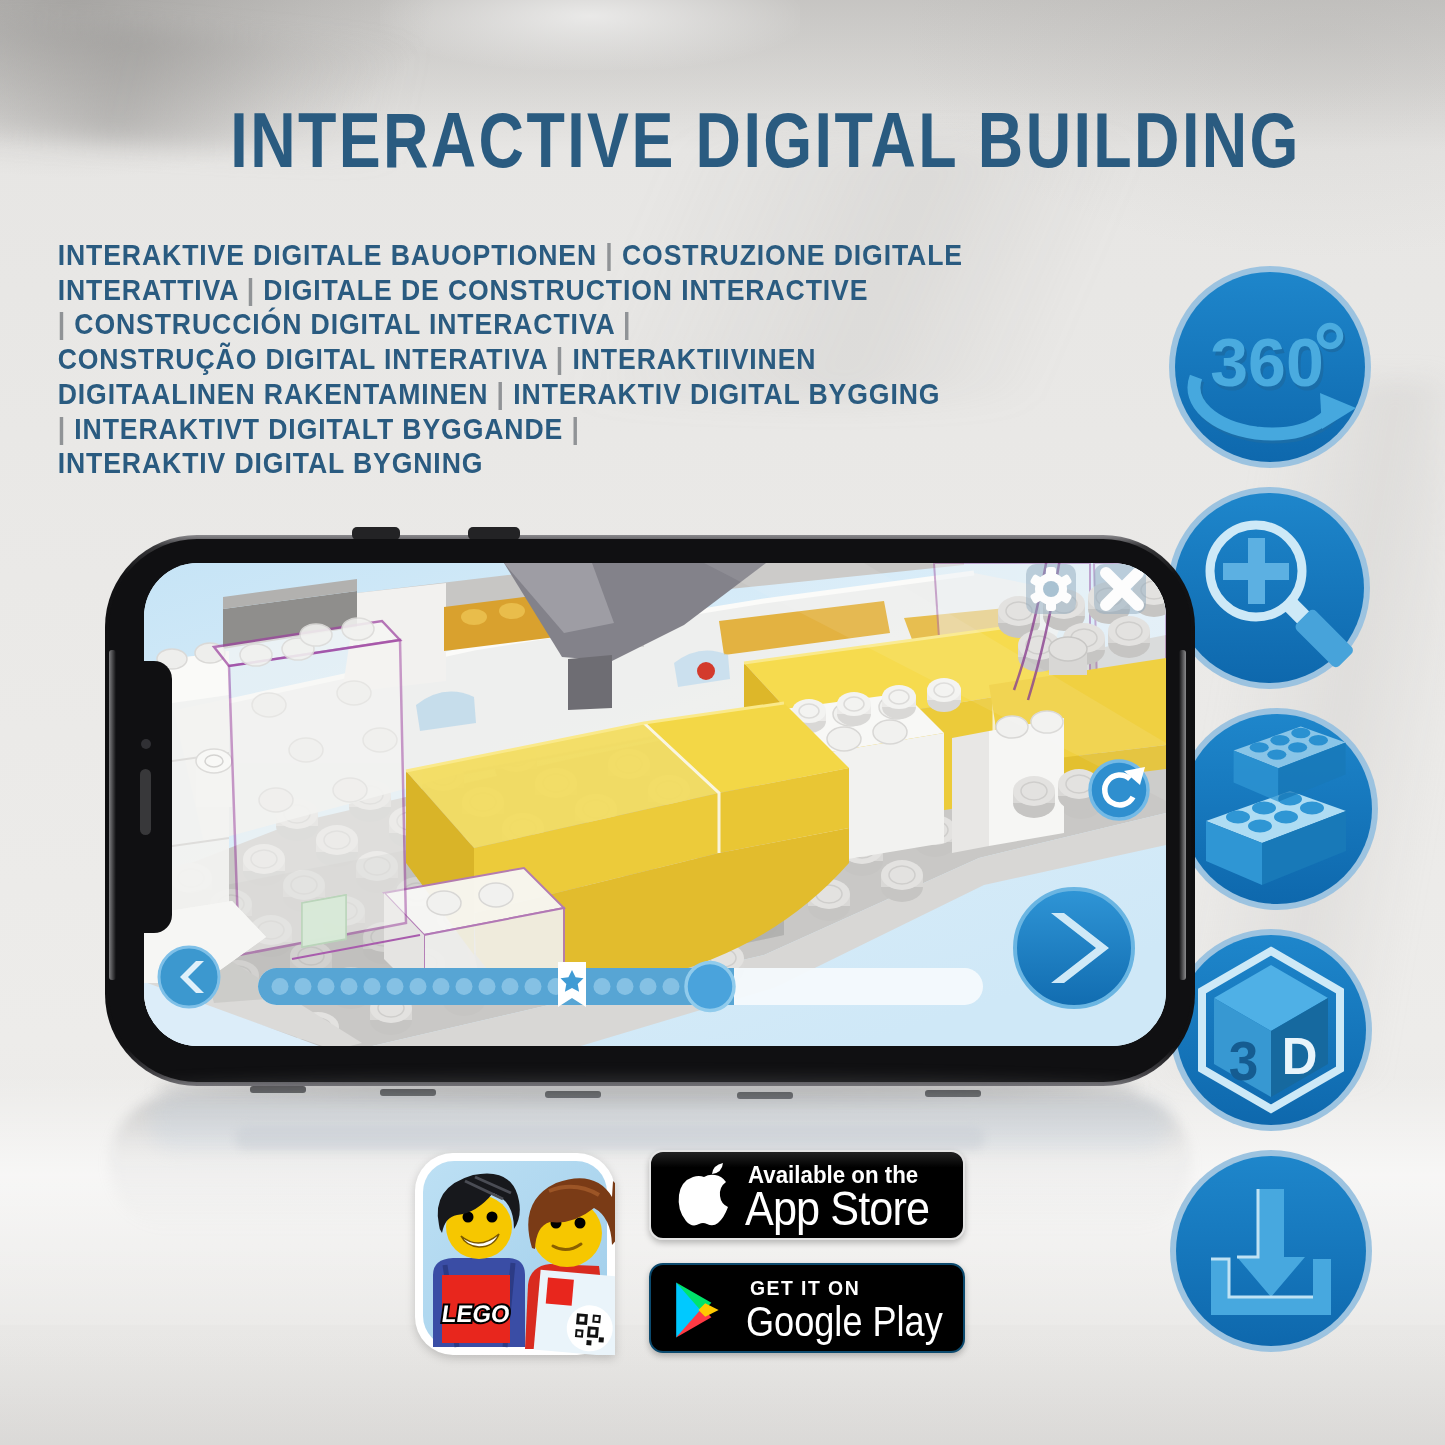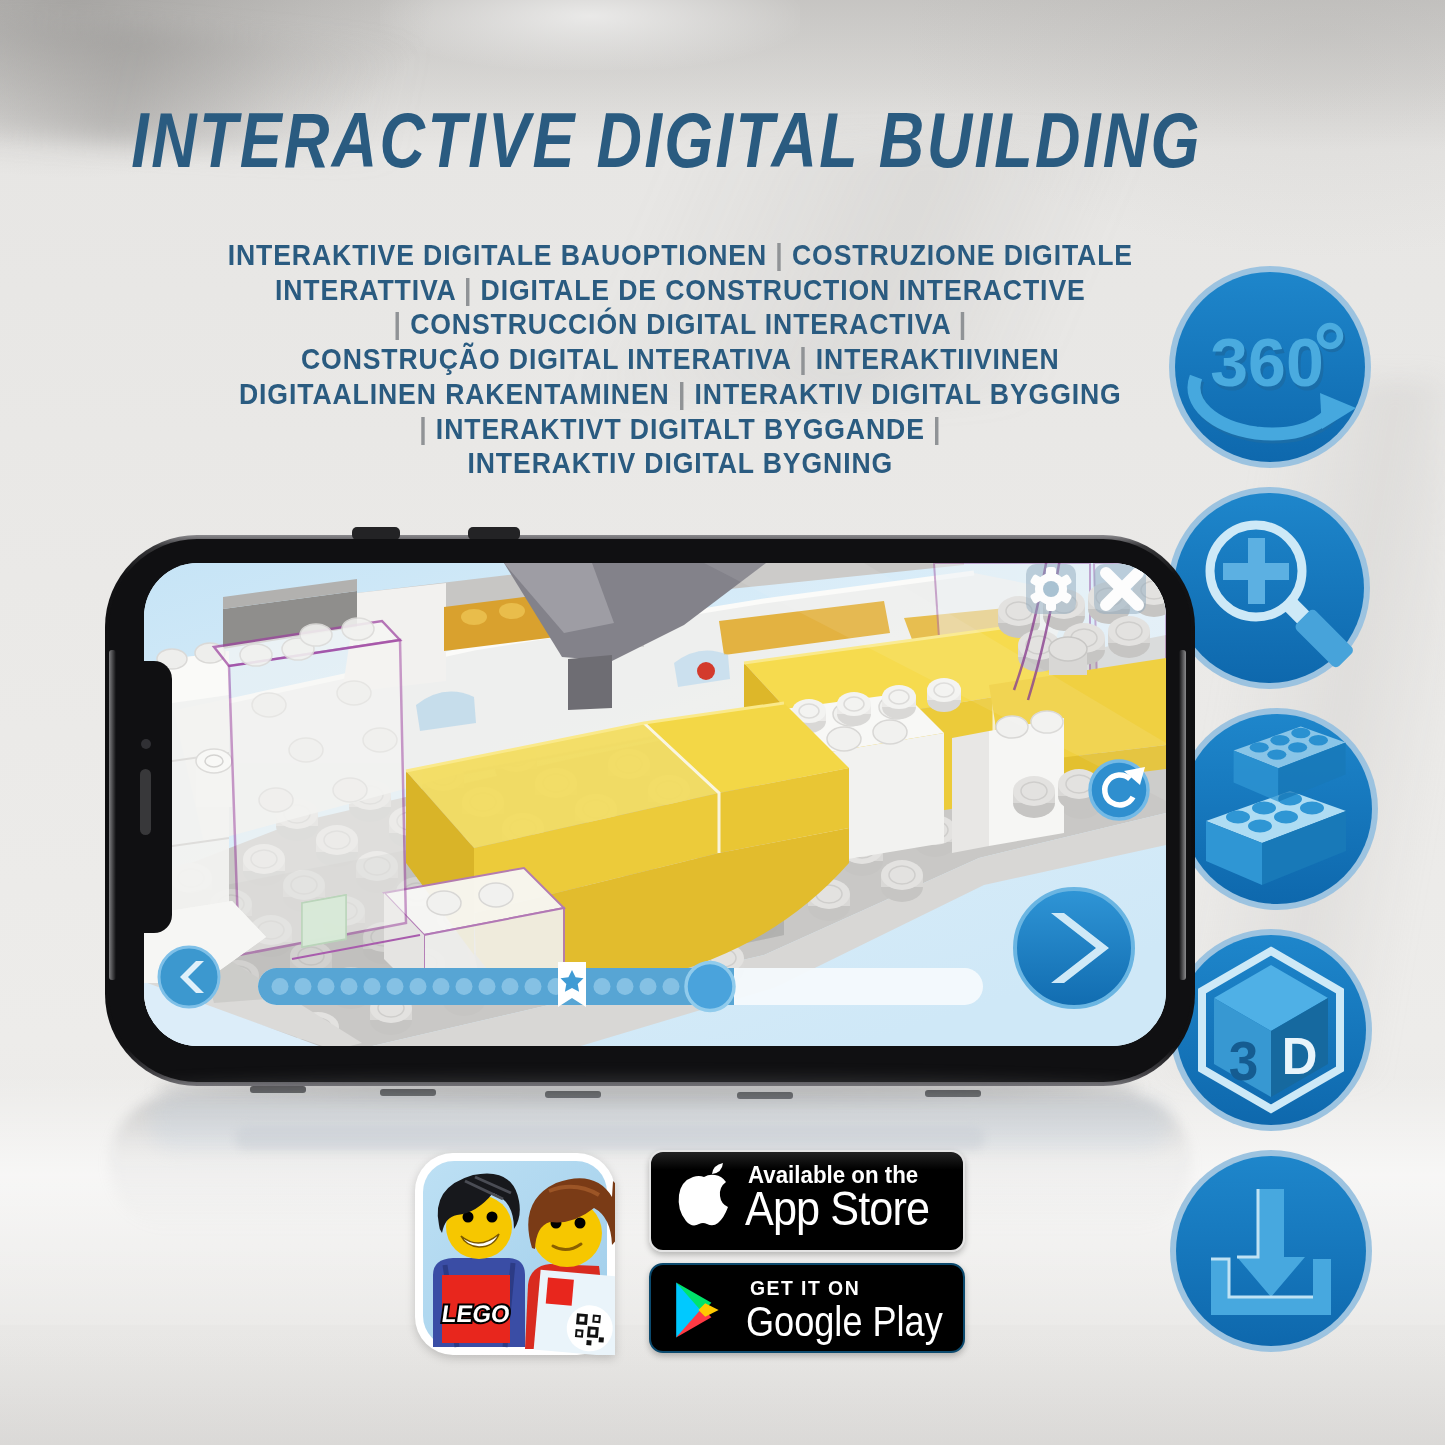--- a/index.html
+++ b/index.html
@@ -21,25 +21,25 @@
 <div class="abs" style="left:900px;top:-60px;width:700px;height:320px;background:radial-gradient(ellipse at 60% 30%,rgba(160,158,156,0.18) 0%,rgba(160,158,156,0) 70%);"></div>
 
 <div class="abs" style="left:420px;top:140px;width:900px;height:260px;background:linear-gradient(113deg,rgba(152,150,148,0) 25%,rgba(152,150,148,0.14) 52%,rgba(152,150,148,0) 72%);filter:blur(15px);"></div>
 
 <div class="abs" style="left:1150px;top:380px;width:295px;height:700px;background:linear-gradient(100deg,rgba(200,198,196,0) 30%,rgba(190,188,186,0.25) 60%,rgba(210,208,206,0) 85%);filter:blur(12px);"></div>
 
 <div class="abs" style="left:0;top:1075px;width:1445px;height:250px;background:linear-gradient(180deg,rgba(255,255,255,0) 0%,rgba(255,255,255,0.6) 40%,rgba(255,255,255,0.12) 100%);"></div>
 
 <div class="abs" style="left:0;top:1335px;width:1445px;height:110px;background:linear-gradient(180deg,rgba(212,210,208,0) 0%,rgba(206,204,202,0.5) 100%);"></div>
 
-<div class="abs" style="left:2px;top:95px;width:1428px;text-align:left;font-style:italic;">
+<div class="abs" style="left:2px;top:95px;width:1428px;text-align:right;">
   <span style="display:inline-block;font-weight:bold;font-size:78px;letter-spacing:3px;color:#2a5b80;white-space:nowrap;transform:scaleX(0.8055);transform-origin:50% 50%;">INTERACTIVE DIGITAL BUILDING</span>
 </div>
 
-<div class="abs" style="left:0;top:238px;width:1360px;text-align:center;line-height:34.7px;">
+<div class="abs" style="left:0;top:238px;width:1360px;text-align:left;line-height:34.7px;">
   <div style="display:inline-block;font-weight:bold;font-size:30px;letter-spacing:1px;color:#2a5b80;white-space:nowrap;transform:scaleX(0.887);transform-origin:50% 0%;">
   INTERAKTIVE DIGITALE BAUOPTIONEN <span style="color:#909396;">|</span> COSTRUZIONE DIGITALE<br>
   INTERATTIVA <span style="color:#909396;">|</span> DIGITALE DE CONSTRUCTION INTERACTIVE<br>
   <span style="color:#909396;">|</span> CONSTRUCCIÓN DIGITAL INTERACTIVA <span style="color:#909396;">|</span><br>
   CONSTRUÇÃO DIGITAL INTERATIVA <span style="color:#909396;">|</span> INTERAKTIIVINEN<br>
   DIGITAALINEN RAKENTAMINEN <span style="color:#909396;">|</span> INTERAKTIV DIGITAL BYGGING<br>
   <span style="color:#909396;">|</span> INTERAKTIVT DIGITALT BYGGANDE <span style="color:#909396;">|</span><br>
   INTERAKTIV DIGITAL BYGNING
   </div>
 </div>
@@ -598,21 +598,21 @@
         <rect x="174" y="172" width="11" height="11"></rect>
           <rect x="177" y="175" width="5" height="5" fill="#fff"></rect>
         <rect x="186" y="182" width="5" height="5"></rect>
           <rect x="174" y="186" width="5" height="5"></rect>
       </g>
     </g>
     </g>
 
 </svg>
 
-<div class="abs" style="left:649px;top:1150px;width:316px;height:102px;border-radius:14px;background:linear-gradient(180deg,#222 0%,#000 18%,#000 100%);border:2px solid #e4e4e4;box-sizing:border-box;box-shadow:0 3px 6px rgba(0,0,0,0.25);">
+<div class="abs" style="left:649px;top:1150px;width:316px;height:90px;border-radius:14px;background:linear-gradient(180deg,#222 0%,#000 18%,#000 100%);border:2px solid #e4e4e4;box-sizing:border-box;box-shadow:0 3px 6px rgba(0,0,0,0.25);">
   <svg class="abs" style="left:22px;top:11px;" width="62" height="66" viewBox="0 0 58 66">
     <path d="M 37 11 Q 38 2 48 0 Q 47 10 37 11 Z" fill="#fff"></path>
     <path d="M 29 14 Q 34 11 40 12 Q 47 13 51 19 Q 44 24 45 33 Q 46 41 53 44 Q 49 55 43 60 Q 38 64 32 61 Q 28 59 24 61 Q 17 65 11 58 Q 2 47 4 32 Q 6 18 18 14 Q 24 12 29 14 Z" fill="#fff"></path>
   </svg>
   <div class="abs" style="left:97px;top:10px;font-size:23px;font-weight:bold;color:#fff;white-space:nowrap;transform:scaleX(0.97);transform-origin:0 0;">Available on the</div>
   <div class="abs" style="left:94px;top:29px;font-size:48px;color:#fff;white-space:nowrap;letter-spacing:-1px;transform:scaleX(0.90);transform-origin:0 0;">App Store</div>
 </div>
 
 <div class="abs" style="left:649px;top:1263px;width:316px;height:90px;border-radius:14px;background:#000;border:2px solid #0c4a6e;box-sizing:border-box;box-shadow:0 3px 6px rgba(0,0,0,0.25);">
   <svg class="abs" style="left:22px;top:16px;" width="54" height="58" viewBox="0 0 52 56">

